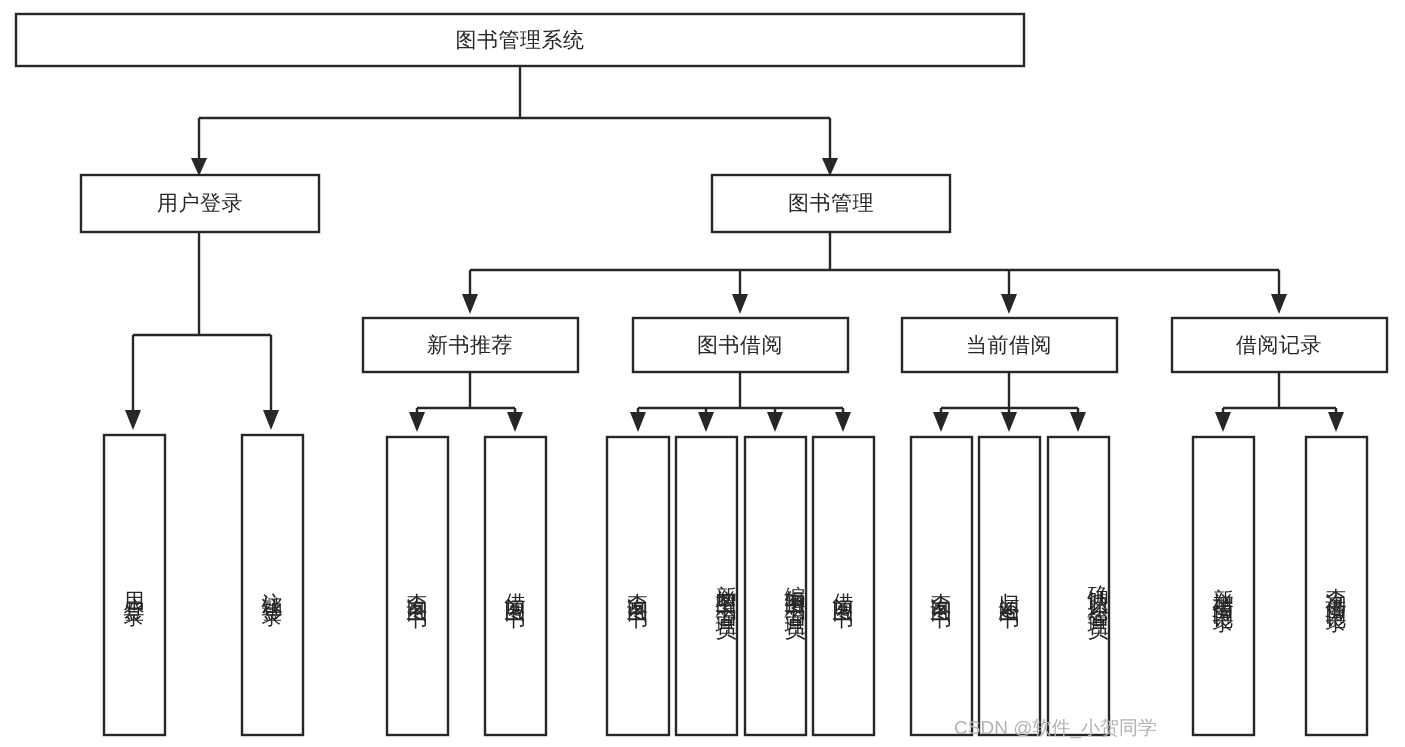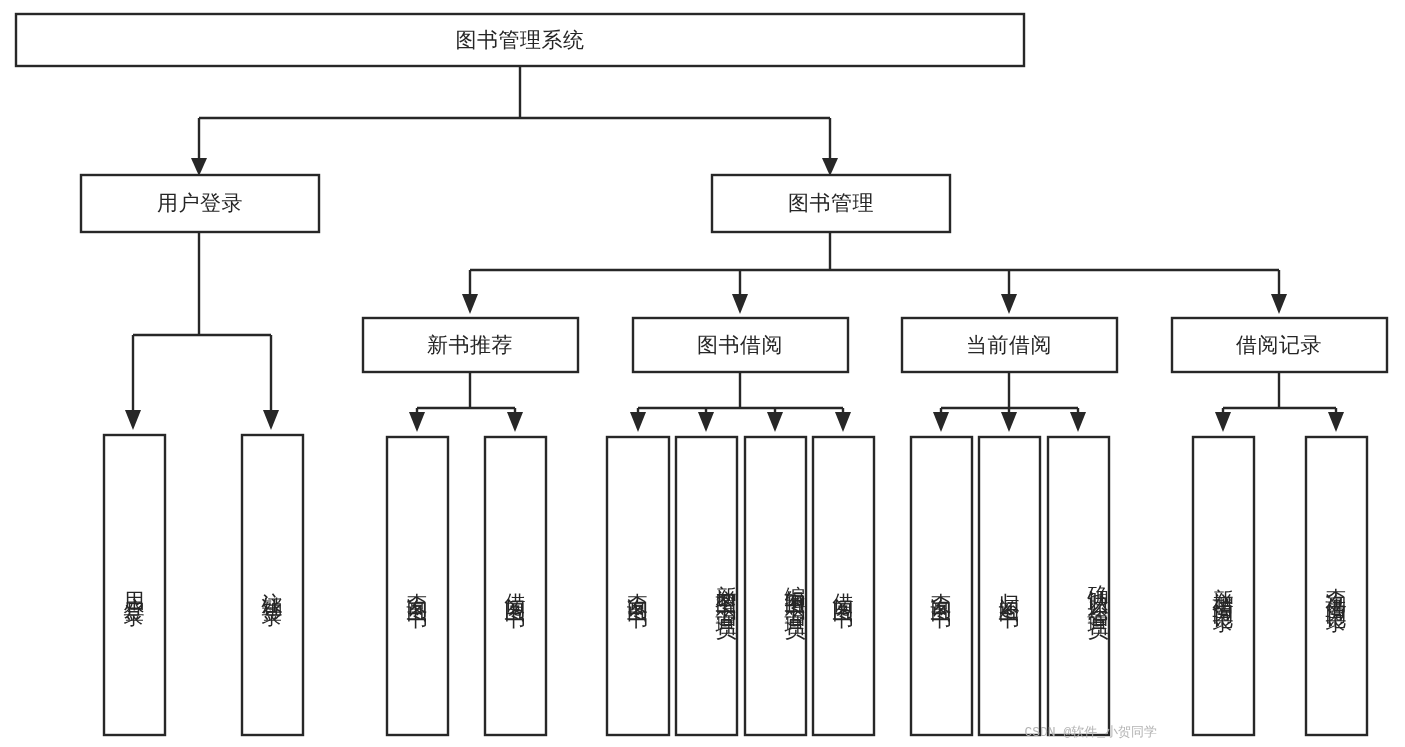--- a/index.html
+++ b/index.html
@@ -64,22 +64,22 @@
     justify-content: center;
     text-align: center;
     white-space: nowrap;
     pointer-events: none;
     user-select: none;
   }
   .watermark {
     position: absolute;
     right: 14px;
     bottom: 6px;
-    font-family: Liberation Mono, monospace;
-    font-size: 13px;
+    font-family: Liberation Sans, sans-serif;
+    font-size: 19px;
     color: #b4b4b4;
     white-space: nowrap;
     user-select: none;
   }
 </style>
 </head>
 <body>
 
 <div id="diagram-root">
 

